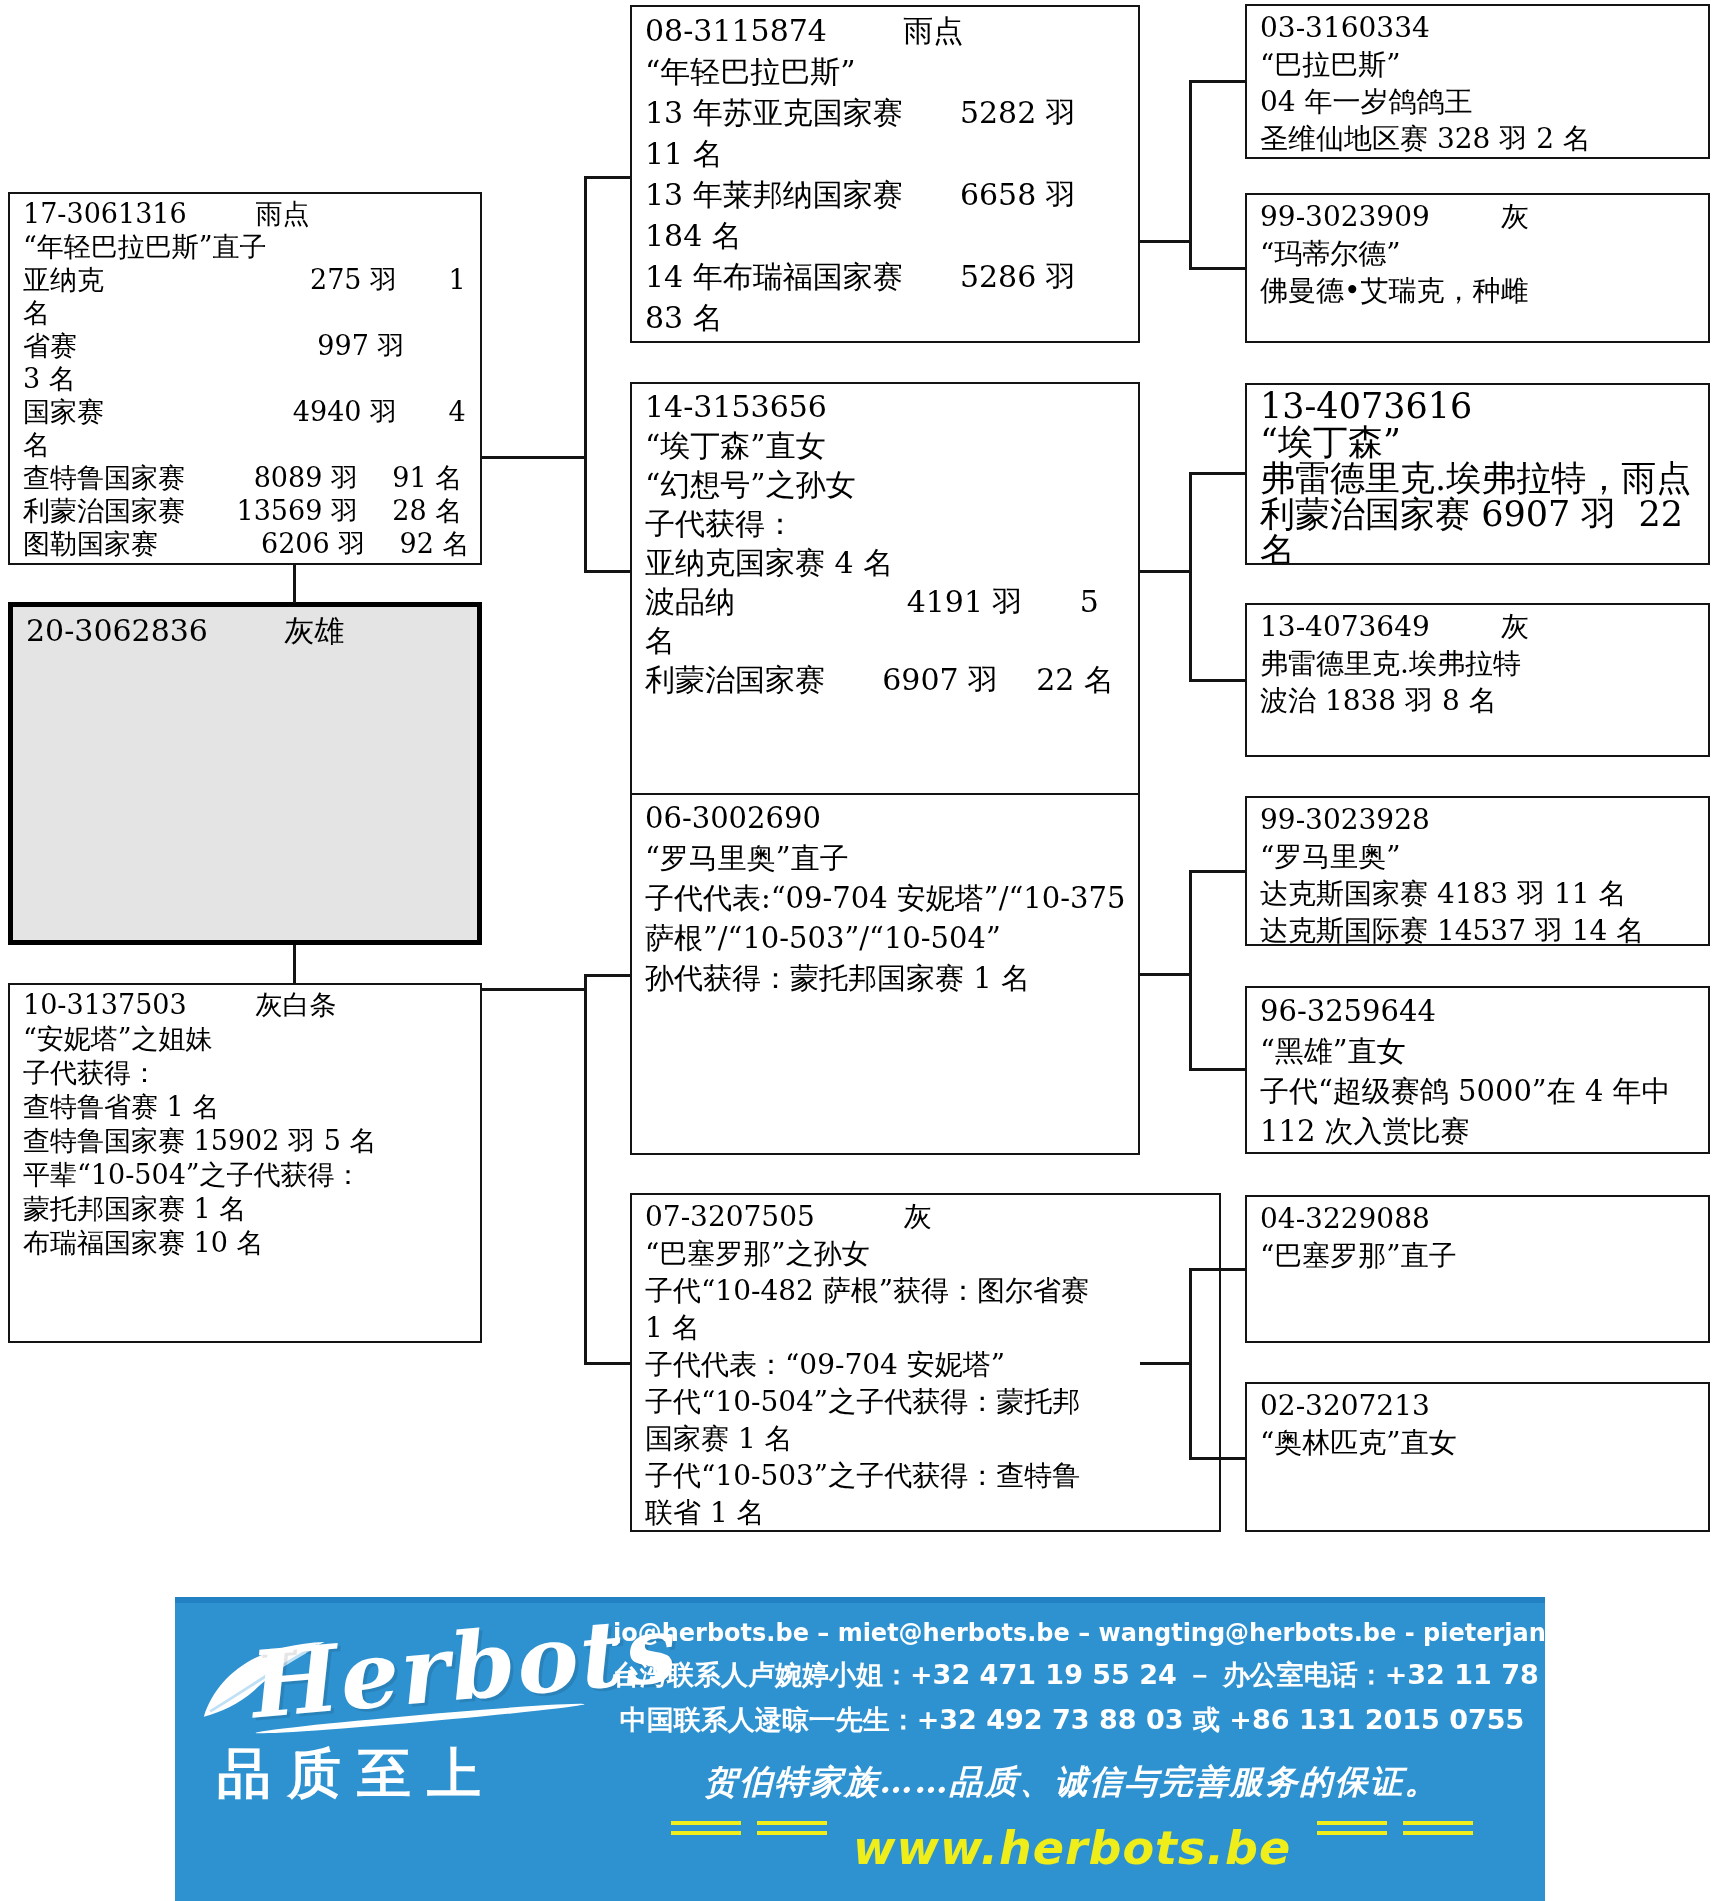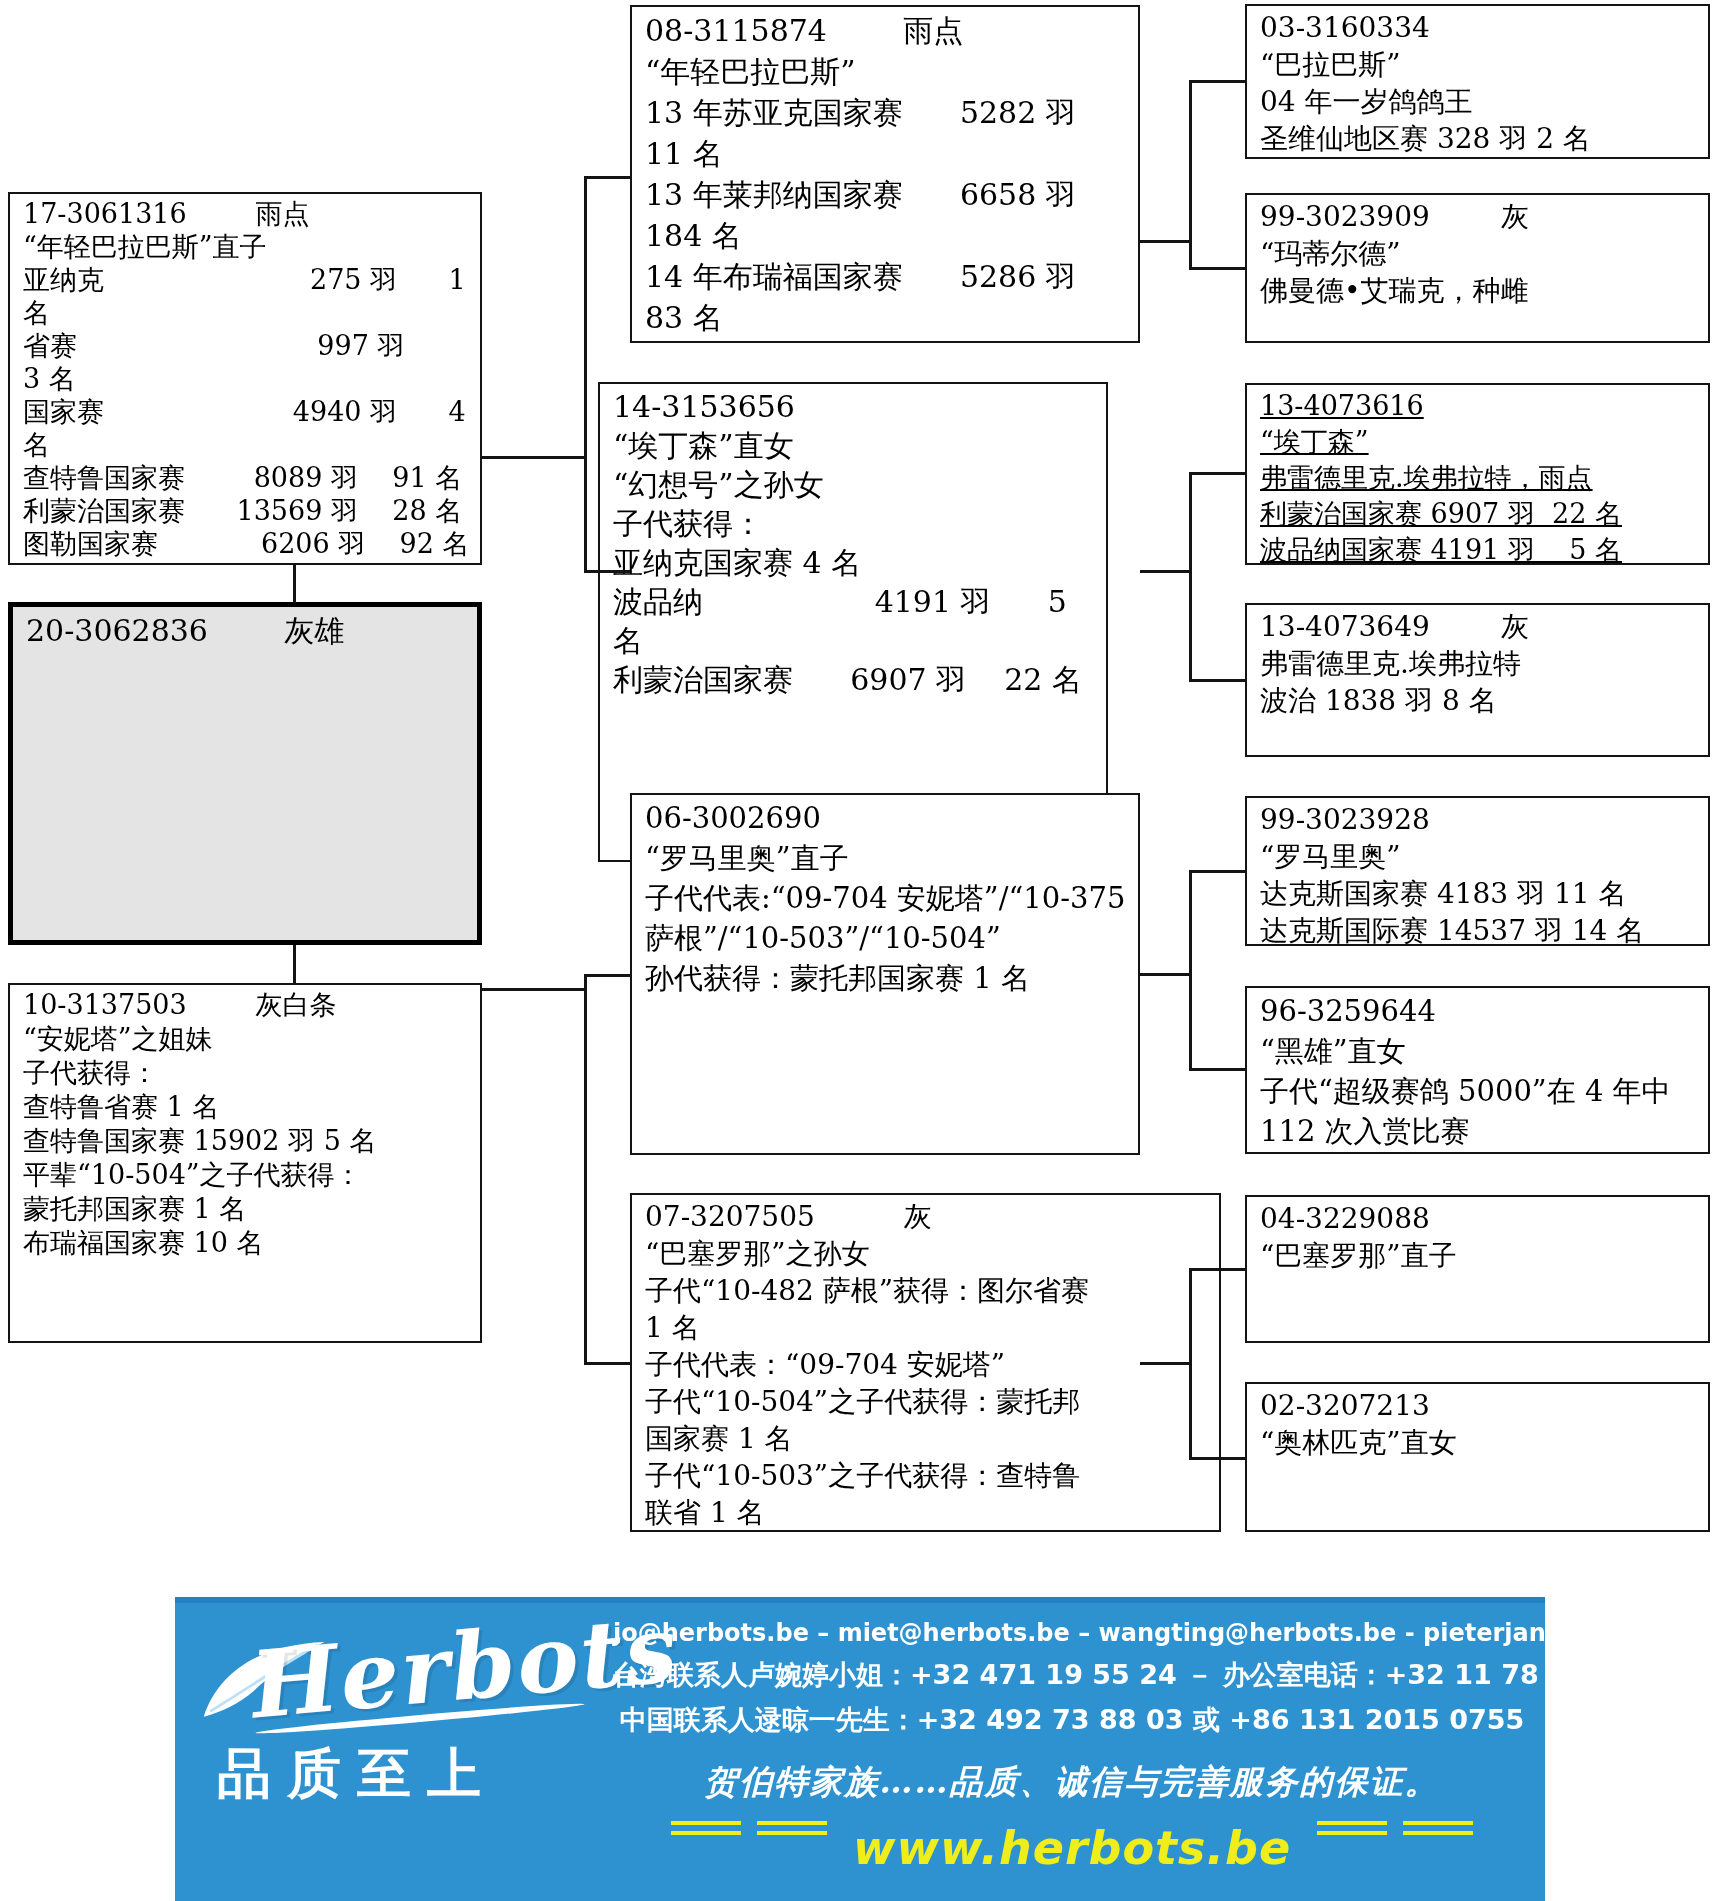--- a/index.html
+++ b/index.html
@@ -8,21 +8,21 @@
   
   .box{position:absolute;box-sizing:border-box;background:#fff;border:2px solid #141414;
        padding:3px 8px 0 13px;font-size:28px;line-height:37px;white-space:pre-wrap;overflow:hidden;}
   .box .bl{white-space:pre-wrap;}
   .subject{border:5px solid #000;background:#e4e4e4;font-size:30px;line-height:40px;padding-top:4px;}
   .fz-a{font-size:27px;line-height:33px;}
   .fz-b{font-size:27px;line-height:34px;}
   .fz-c{font-size:30px;line-height:41px;}
   .fz-d{font-size:30px;line-height:39px;}
   .fz-e{font-size:29px;line-height:40px;}
-  .fz-f{font-size:27px;line-height:36px;text-decoration:underline;}
+  .fz-f{font-size:35px;line-height:36px;}
   .fz-g{font-size:29px;line-height:40px;}
   
   .cl{position:absolute;background:#141414;}
   
   .banner{position:absolute;left:175px;top:1597px;width:1370px;height:304px;
           background:#2e92d0;border-top:6px solid #2181c2;box-sizing:border-box;overflow:hidden;}
   .logo{position:absolute;left:18px;top:4px;width:430px;height:230px;}
   .feather{position:absolute;left:-4px;top:30px;width:150px;height:80px;transform:rotate(-6deg);}
   .brand-word{position:relative;display:inline-block;margin-left:58px;margin-top:6px;
               font-family:"DejaVu Serif","Liberation Serif",serif;font-style:italic;font-weight:bold;
@@ -52,21 +52,21 @@
 <div class="canvas">
 
   <div class="box fz-a" style="left:8px;top:192px;width:474px;height:373px"><div class="bl">17-3061316        雨点</div><div class="bl">“年轻巴拉巴斯”直子</div><div class="bl">亚纳克                        275 羽      1 名</div><div class="bl">省赛                            997 羽      3 名</div><div class="bl">国家赛                      4940 羽      4 名</div><div class="bl">查特鲁国家赛        8089 羽    91 名</div><div class="bl">利蒙治国家赛      13569 羽    28 名</div><div class="bl">图勒国家赛            6206 羽    92 名</div></div>
 
   <div class="box subject" style="left:8px;top:602px;width:474px;height:343px"><div class="bl">20-3062836        灰雄</div></div>
 
   <div class="box fz-b" style="left:8px;top:983px;width:474px;height:360px"><div class="bl">10-3137503        灰白条</div><div class="bl">“安妮塔”之姐妹</div><div class="bl">子代获得：</div><div class="bl">查特鲁省赛 1 名</div><div class="bl">查特鲁国家赛 15902 羽 5 名</div><div class="bl">平辈“10-504”之子代获得：</div><div class="bl">蒙托邦国家赛 1 名</div><div class="bl">布瑞福国家赛 10 名</div></div>
 
   <div class="box fz-c" style="left:630px;top:5px;width:510px;height:338px"><div class="bl">08-3115874        雨点</div><div class="bl">“年轻巴拉巴斯”</div><div class="bl">13 年苏亚克国家赛      5282 羽      11 名</div><div class="bl">13 年莱邦纳国家赛      6658 羽    184 名</div><div class="bl">14 年布瑞福国家赛      5286 羽      83 名</div><div class="bl">14 年波品纳国家赛      6284 羽      84 名</div></div>
 
-  <div class="box fz-d" style="left:598px;top:382px;width:510px;height:480px"><div class="bl">14-3153656</div><div class="bl">“埃丁森”直女</div><div class="bl">“幻想号”之孙女</div><div class="bl">子代获得：</div><div class="bl">亚纳克国家赛 4 名</div><div class="bl">波品纳                  4191 羽      5 名</div><div class="bl">利蒙治国家赛      6907 羽    22 名</div></div>
+  <div class="box fz-d" style="left:630px;top:382px;width:510px;height:480px"><div class="bl">14-3153656</div><div class="bl">“埃丁森”直女</div><div class="bl">“幻想号”之孙女</div><div class="bl">子代获得：</div><div class="bl">亚纳克国家赛 4 名</div><div class="bl">波品纳                  4191 羽      5 名</div><div class="bl">利蒙治国家赛      6907 羽    22 名</div></div>
 
   <div class="box fz-e" style="left:630px;top:793px;width:510px;height:362px"><div class="bl">06-3002690</div><div class="bl">“罗马里奥”直子</div><div class="bl">子代代表:“09-704 安妮塔”/“10-375</div><div class="bl">萨根”/“10-503”/“10-504”</div><div class="bl">孙代获得：蒙托邦国家赛 1 名</div></div>
 
   <div class="box" style="left:630px;top:1193px;width:591px;height:339px"><div class="bl">07-3207505          灰</div><div class="bl">“巴塞罗那”之孙女</div><div class="bl">子代“10-482 萨根”获得：图尔省赛</div><div class="bl">1 名</div><div class="bl">子代代表：“09-704 安妮塔”</div><div class="bl">子代“10-504”之子代获得：蒙托邦</div><div class="bl">国家赛 1 名</div><div class="bl">子代“10-503”之子代获得：查特鲁</div><div class="bl">联省 1 名</div></div>
 
   <div class="box" style="left:1245px;top:4px;width:465px;height:155px"><div class="bl">03-3160334</div><div class="bl">“巴拉巴斯”</div><div class="bl">04 年一岁鸽鸽王</div><div class="bl">圣维仙地区赛 328 羽 2 名</div></div>
 
   <div class="box" style="left:1245px;top:193px;width:465px;height:150px"><div class="bl">99-3023909        灰</div><div class="bl">“玛蒂尔德”</div><div class="bl">佛曼德•艾瑞克，种雌</div></div>
 
   <div class="box fz-f" style="left:1245px;top:383px;width:465px;height:182px"><div class="bl">13-4073616</div><div class="bl">“埃丁森”</div><div class="bl">弗雷德里克.埃弗拉特，雨点</div><div class="bl">利蒙治国家赛 6907 羽  22 名</div><div class="bl">波品纳国家赛 4191 羽    5 名</div></div>

